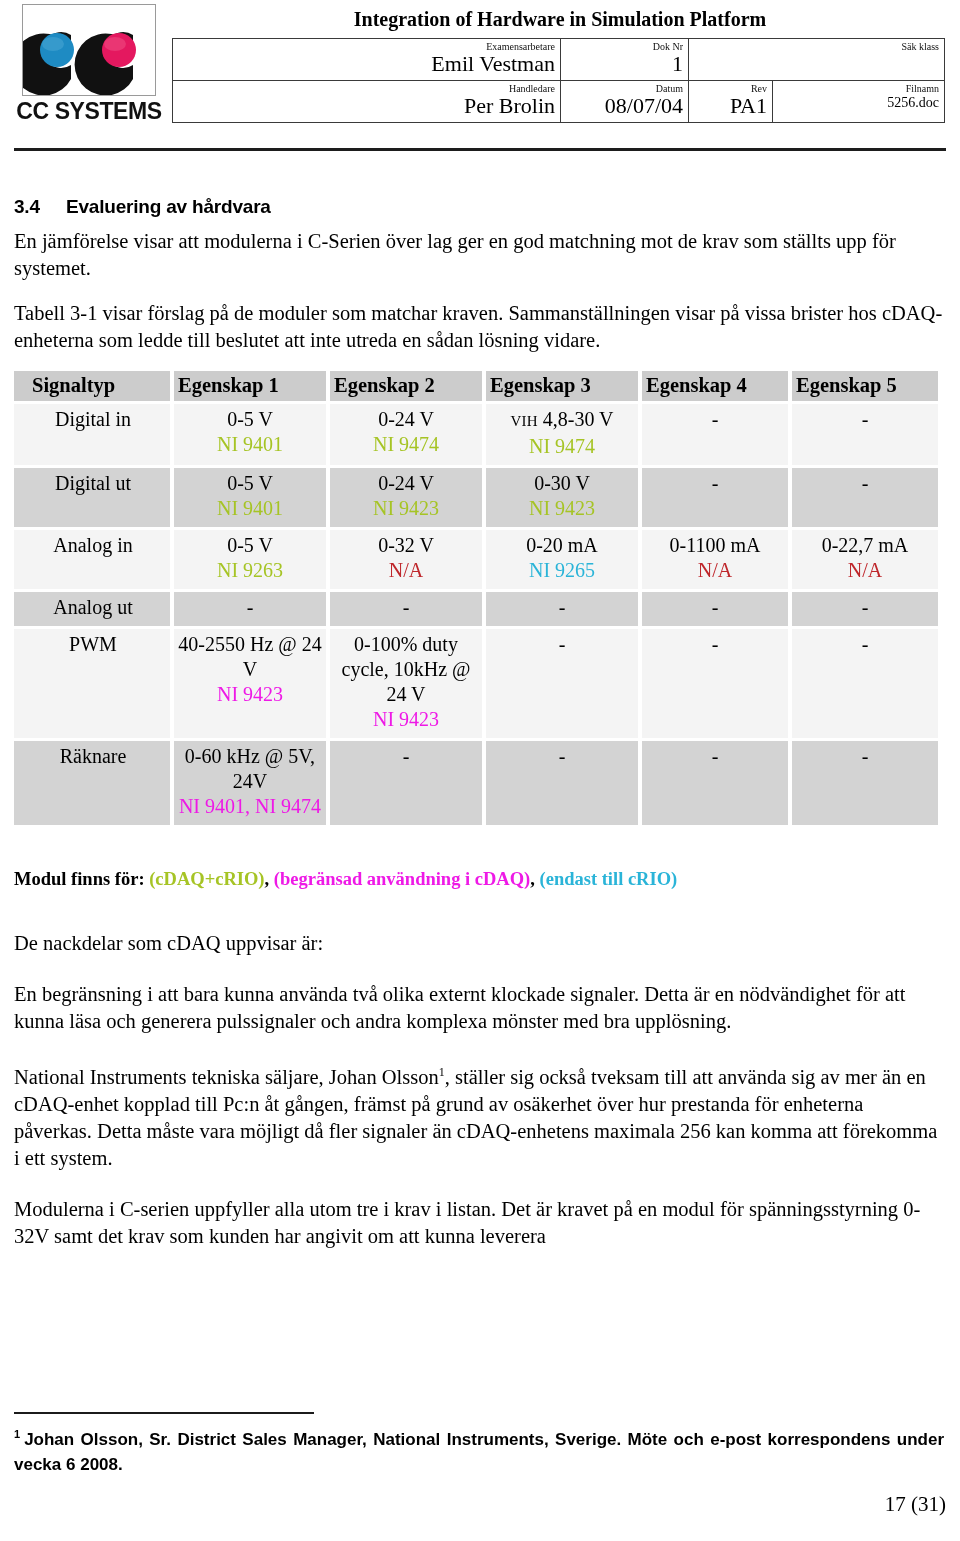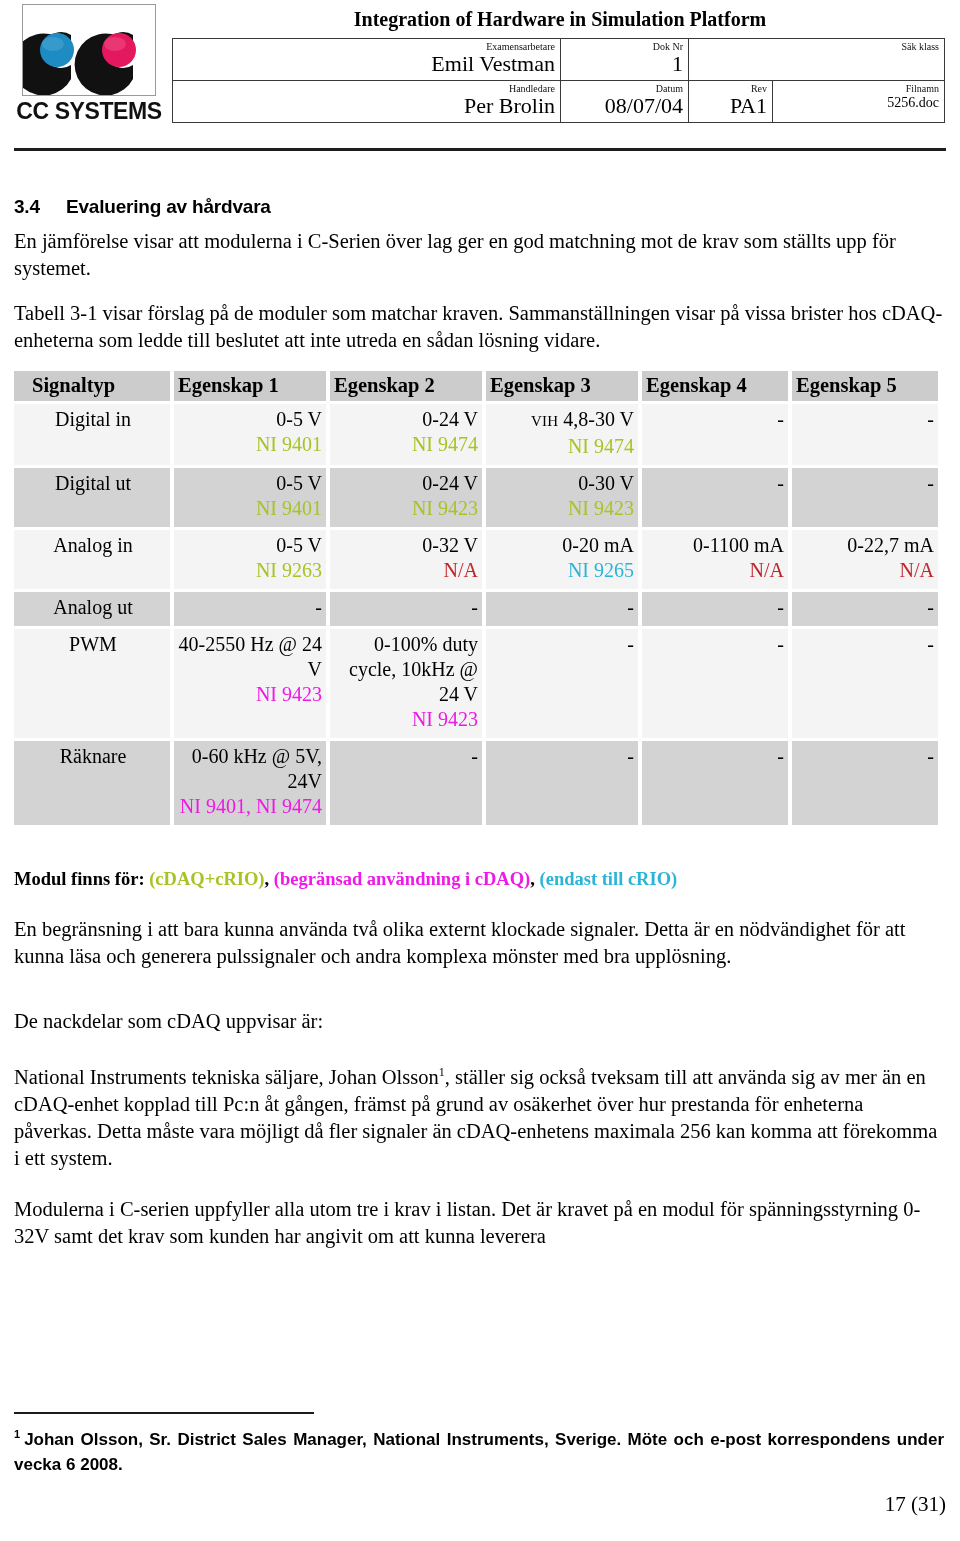--- a/index.html
+++ b/index.html
@@ -167,21 +167,21 @@
     vertical-align: middle;
     color: #000;
   }
   .matching-table th.sig-head {
     text-align: left;
     padding-left: 18px;
   }
   .matching-table td {
     font-size: 20px;
     line-height: 25px;
-    text-align: right;
+    text-align: center;
     vertical-align: top;
     padding: 3px 4px 6px 4px;
     color: #000;
   }
   .matching-table td.sig {
     text-align: center;
     padding-left: 6px;
   }
   .matching-table tr.row-light td { background: #f4f4f4; }
   .matching-table tr.row-dark  td { background: #d3d3d3; }
@@ -394,22 +394,22 @@
   </table>
 
   <div class="table-caption">
     <br>
     <span>Modul finns för:</span>
     <span class="cap-green">(cDAQ+cRIO)</span><span>,</span>
     <span class="cap-magenta">(begränsad användning i cDAQ)</span><span>,</span>
     <span class="cap-cyan">(endast till cRIO)</span>
   </div>
 
+  <p class="body-par" style="margin-top:38px">De nackdelar som cDAQ uppvisar är:</p>
   <p class="body-par" style="margin-top:24px">En begränsning i att bara kunna använda två olika externt klockade signaler. Detta är en nödvändighet för att kunna läsa och generera pulssignaler och andra komplexa mönster med bra upplösning.</p>
-  <p class="body-par" style="margin-top:38px">De nackdelar som cDAQ uppvisar är:</p>
 
   <p class="body-par" style="margin-top:24px">
     <span>National Instruments tekniska säljare, Johan Olsson</span><sup style="font-size:12px">1</sup><span>, ställer sig också tveksam till att använda sig av mer än en cDAQ-enhet kopplad till Pc:n åt gången, främst på grund av osäkerhet över hur prestanda för enheterna påverkas. Detta måste vara möjligt då fler signaler än cDAQ-enhetens maximala 256 kan komma att förekomma i ett system.</span>
   </p>
 
   <p class="body-par" style="margin-top:24px">Modulerna i C-serien uppfyller alla utom tre i krav i listan. Det är kravet på en modul för spänningsstyrning 0-32V samt det krav som kunden har angivit om att kunna leverera</p>
 </div>
 
 <div class="footnote-area">
   <div class="footnote-rule"></div>

